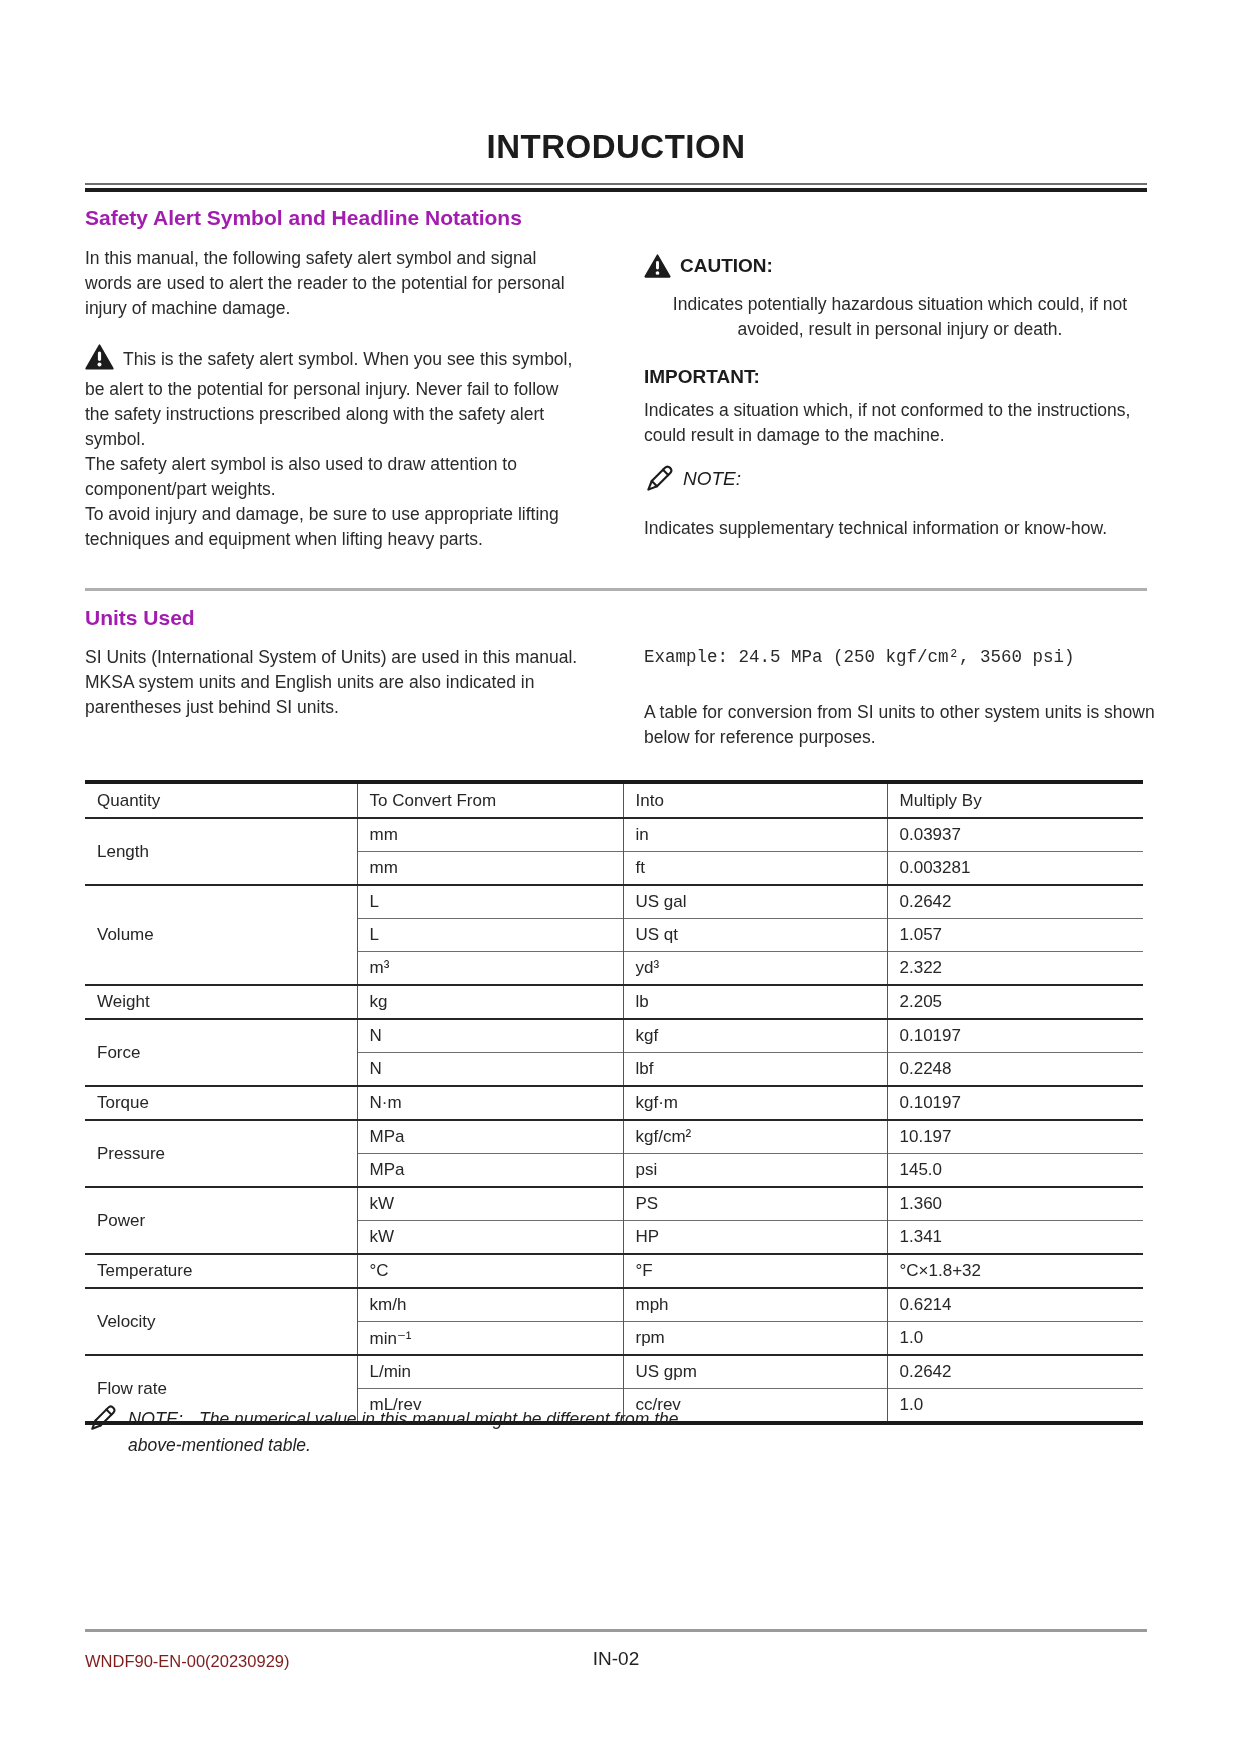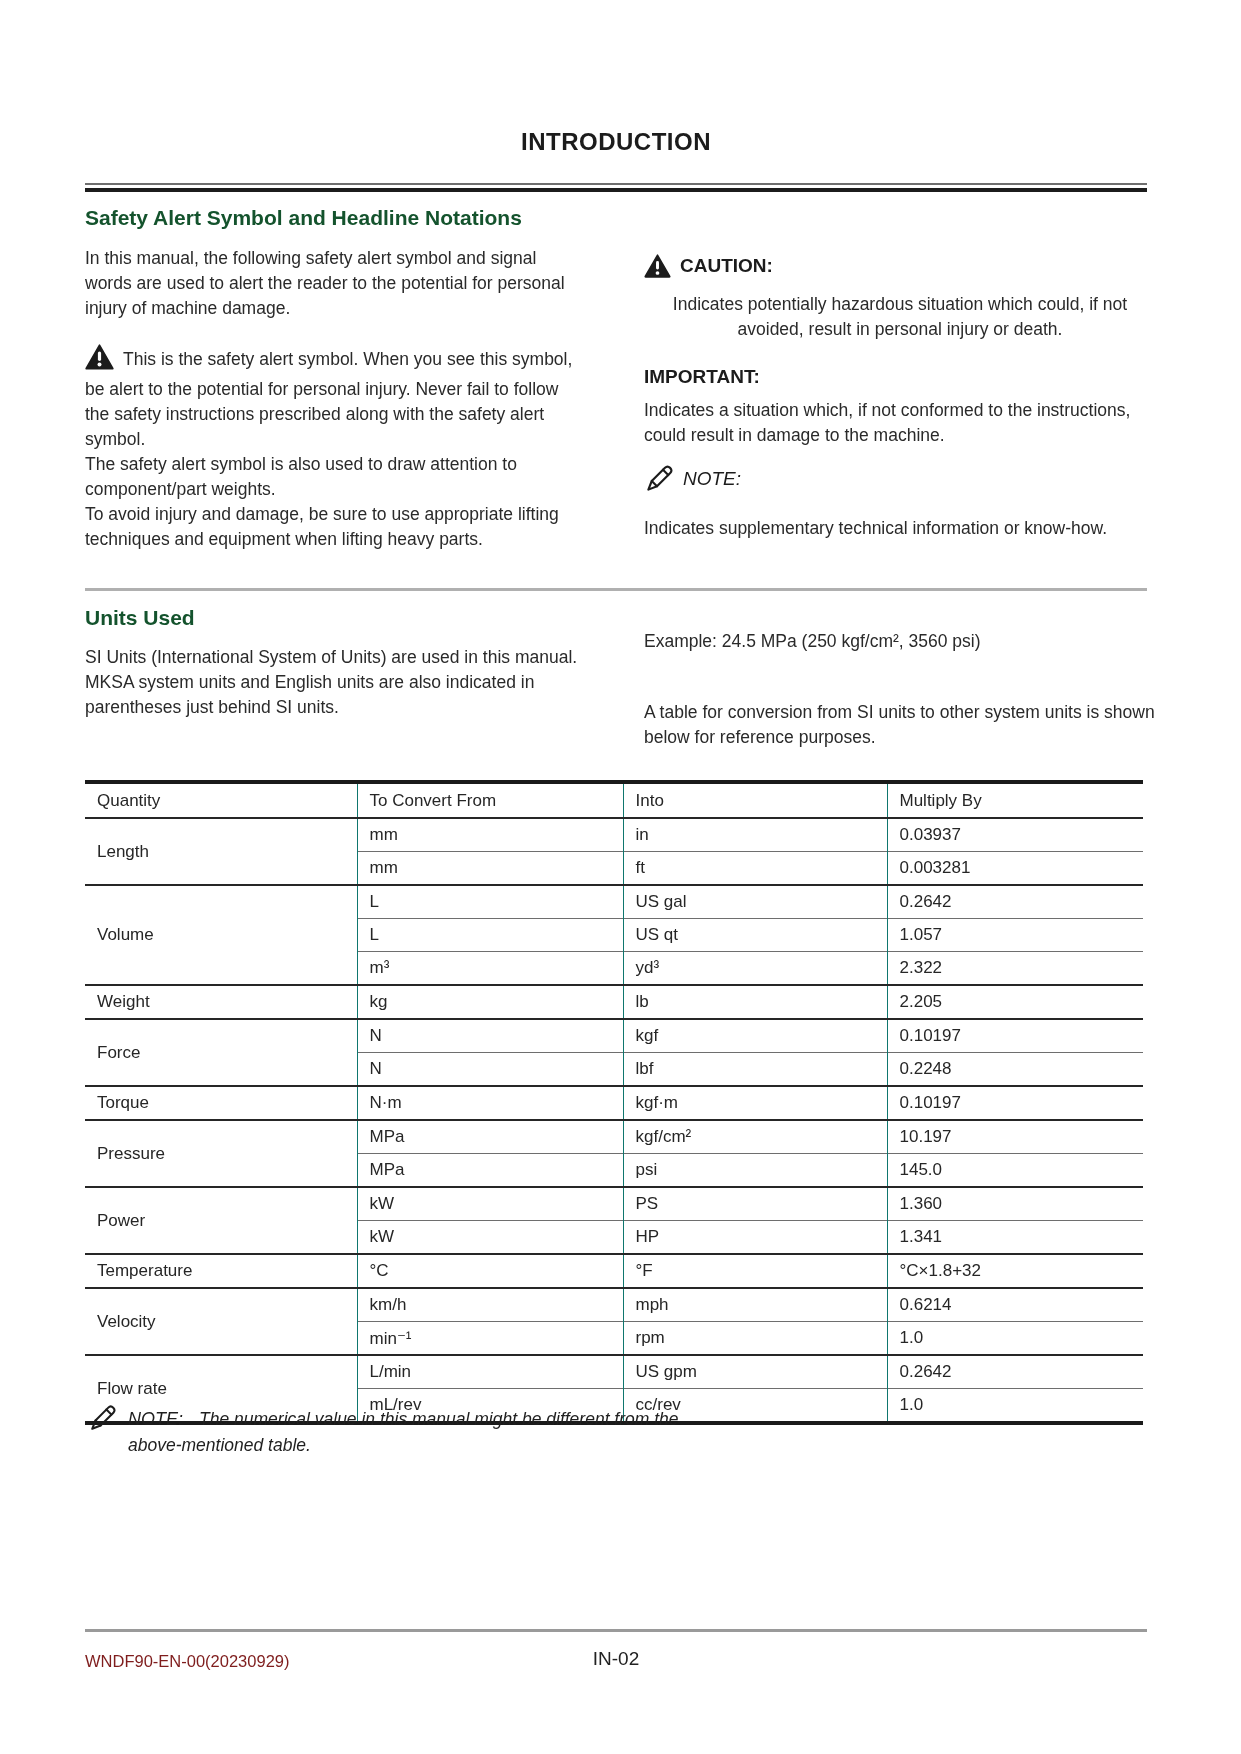--- a/index.html
+++ b/index.html
@@ -7,28 +7,28 @@
     position:relative; width:1241px; height:1754px; margin:0 auto;
     background:#ffffff; overflow:hidden;
     font-family:"Liberation Sans","DejaVu Sans",sans-serif;
     color:#2a2a2a;
   }
   .abs { position:absolute; }
 
   
   .doc-title {
     left:85px; top:128px; width:1062px; text-align:center;
-    font-size:24px; font-weight:bold; color:#1c1c1c; letter-spacing:0.5px;
+    font-size:33px; font-weight:bold; color:#1c1c1c; letter-spacing:0.5px;
   }
   .rule-gray-thin  { left:85px; width:1062px; height:2px; background:#6f6f6f; }
   .rule-black-thick{ left:85px; width:1062px; height:4px; background:#1c1c1c; }
   .rule-light      { left:85px; width:1062px; height:3px; background:#b0b0b0; }
   .rule-footer     { left:85px; width:1062px; height:3px; background:#9a9a9a; }
 
-  .h1 { font-size:21px; font-weight:bold; color:#14532d; }
+  .h1 { font-size:21px; font-weight:bold; color:#a21caf; }
 
   .body-text { font-size:17.5px; line-height:25px; color:#2a2a2a; }
 
   .col-left  { left:85px;  width:500px; }
   .col-right { left:644px; width:512px; }
 
   .alert-icon-inline { display:inline-block; vertical-align:-5px; margin-right:9px; }
 
   .sig-head { font-size:19px; font-weight:bold; color:#1c1c1c; display:flex; align-items:center; gap:9px; }
   .note-label-it { font-size:19px; font-style:italic; font-weight:normal; color:#1c1c1c; }
@@ -111,21 +111,21 @@
       </svg>
     </span>
     <span class="note-label-it">NOTE:</span>
   </div>
   <div class="abs body-text col-right" style="top:516px;">Indicates supplementary technical information or know-how.</div>
 
   <div class="abs rule-light" style="top:588px;"></div>
   <div class="abs h1" style="left:85px; top:606px;">Units Used</div>
 
   <div class="abs body-text col-left" style="top:645px; width:505px;">SI Units (International System of Units) are used in this manual. MKSA system units and English units are also indicated in parentheses just behind SI units.</div>
-  <div class="abs body-text col-right" style="top:629px;">Example: 24.5 MPa (250 kgf/cm², 3560 psi)</div>
+  <div class="abs body-text col-right" style="top:645px;font-family:Liberation Mono, monospace;">Example: 24.5 MPa (250 kgf/cm², 3560 psi)</div>
   <div class="abs body-text col-right" style="top:700px; width:515px;">A table for conversion from SI units to other system units is shown below for reference purposes.</div>
 
   <div class="abs" style="left:85px; top:780px;">
     <table class="units">
       <colgroup>
         <col style="width:272px">
           <col style="width:266px">
           <col style="width:264px">
           <col style="width:256px">
       </colgroup>

